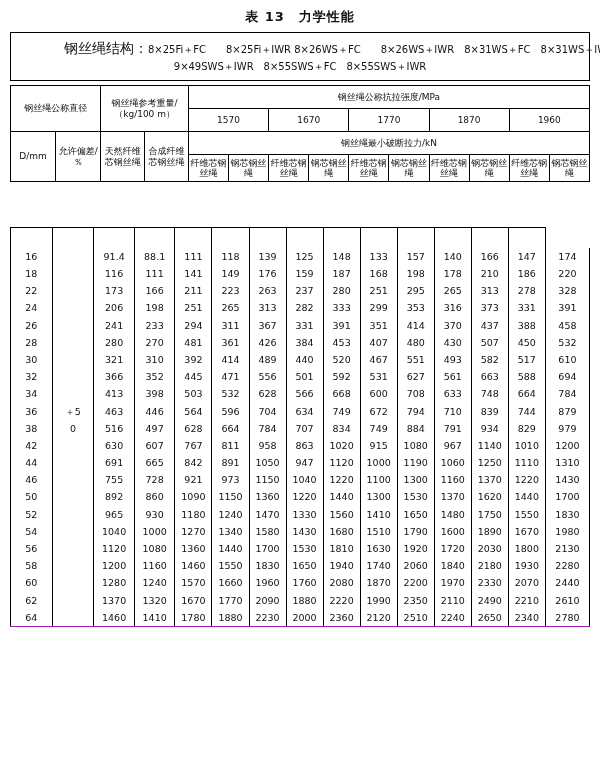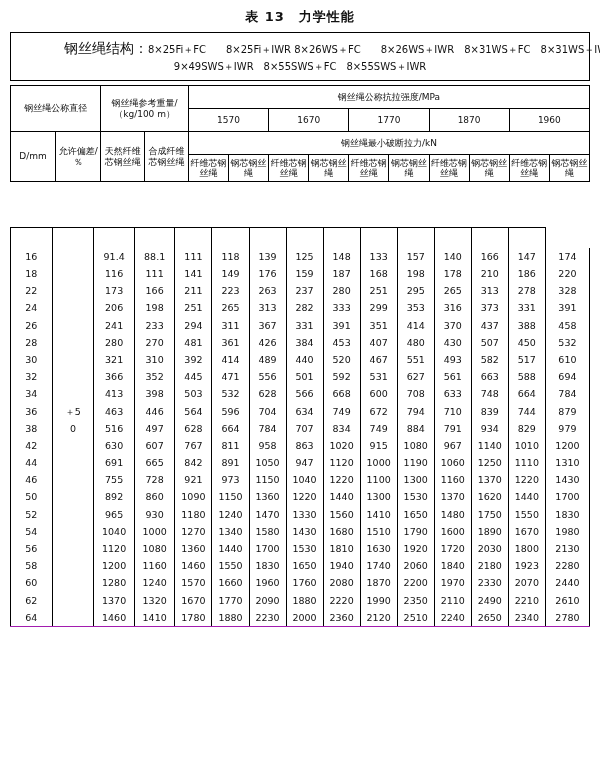--- a/index.html
+++ b/index.html
@@ -515,21 +515,21 @@
           <td>1160</td>
           <td>1460</td>
           <td>1550</td>
           <td>1830</td>
           <td>1650</td>
           <td>1940</td>
           <td>1740</td>
           <td>2060</td>
           <td>1840</td>
           <td>2180</td>
-          <td>1923</td>
+          <td>1930</td>
           <td>2280</td>
         </tr>
         <tr>
           <td>60</td>
           <td class="tol-cell"></td>
           <td>1280</td>
           <td>1240</td>
           <td>1570</td>
           <td>1660</td>
           <td>1960</td>

